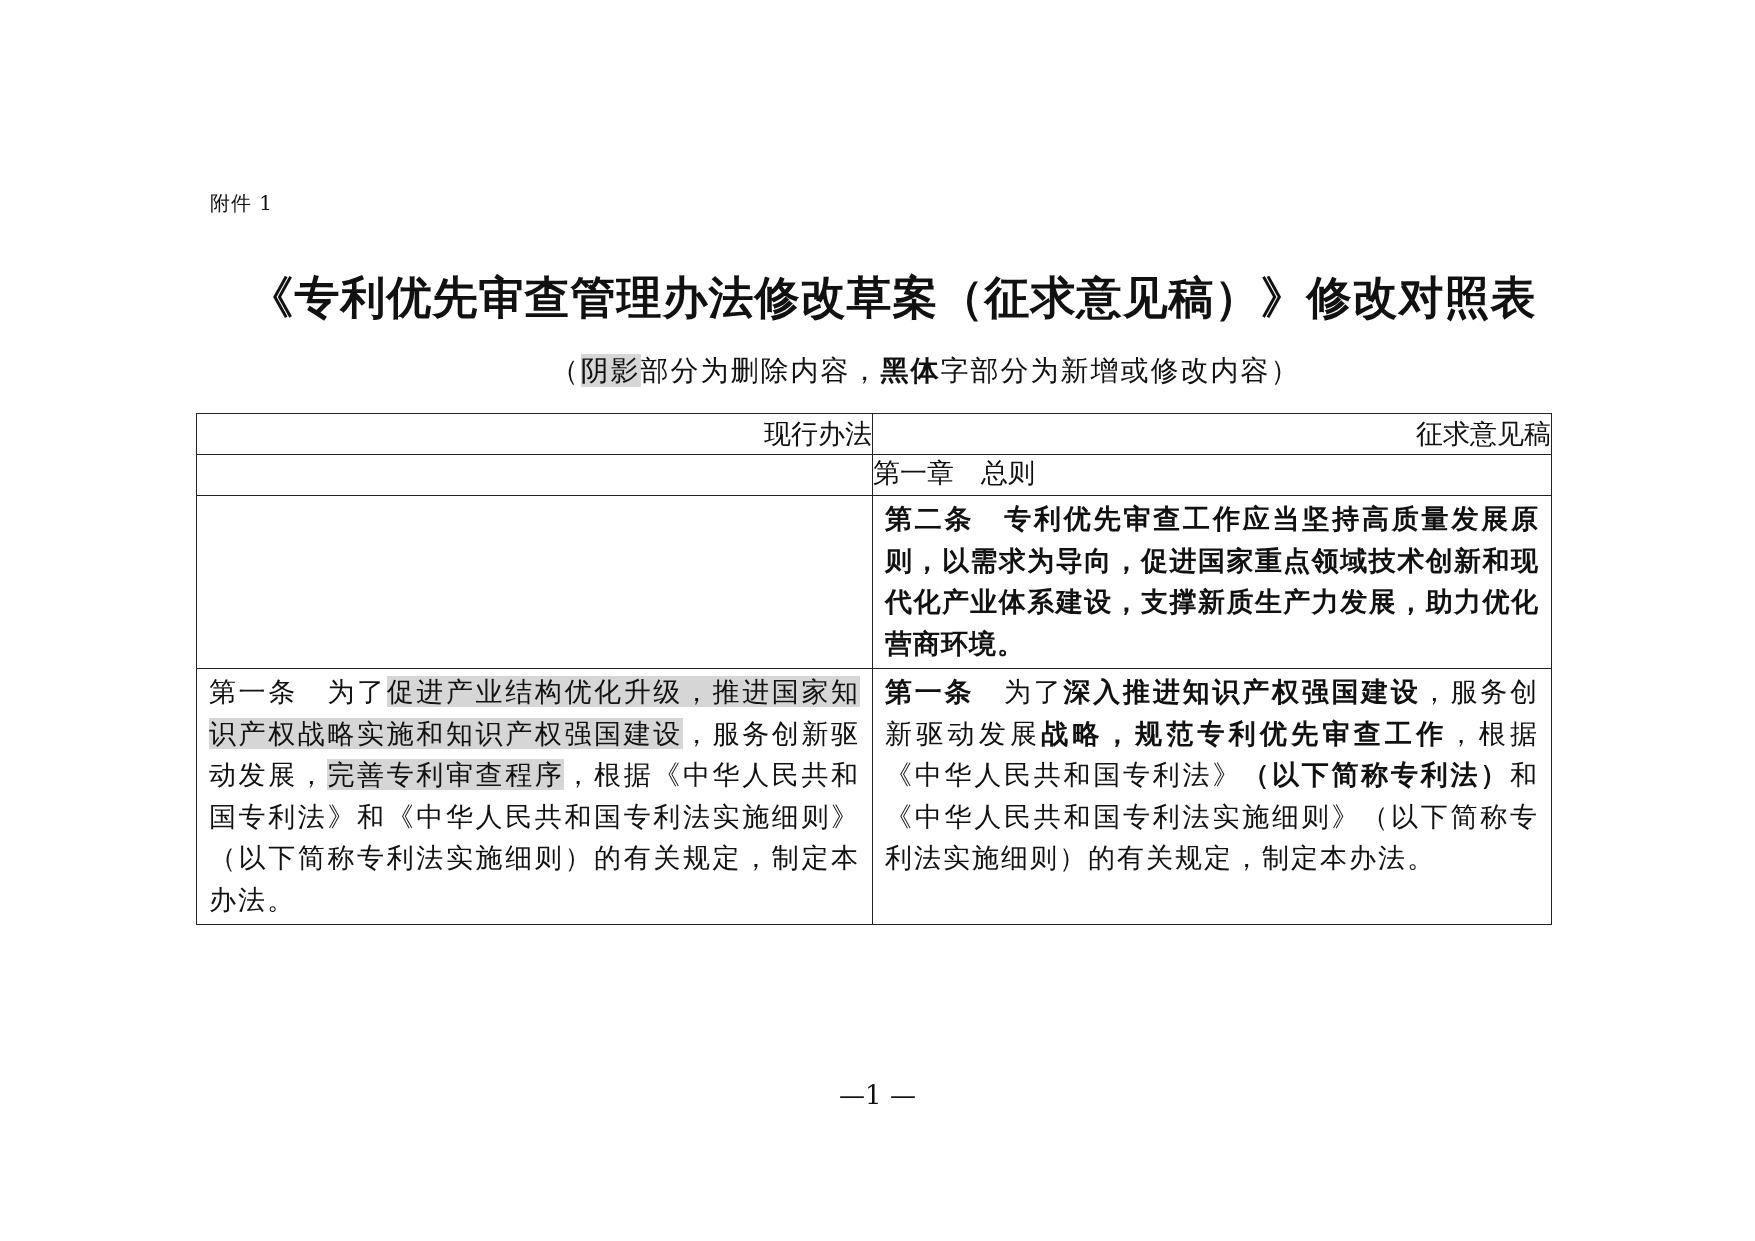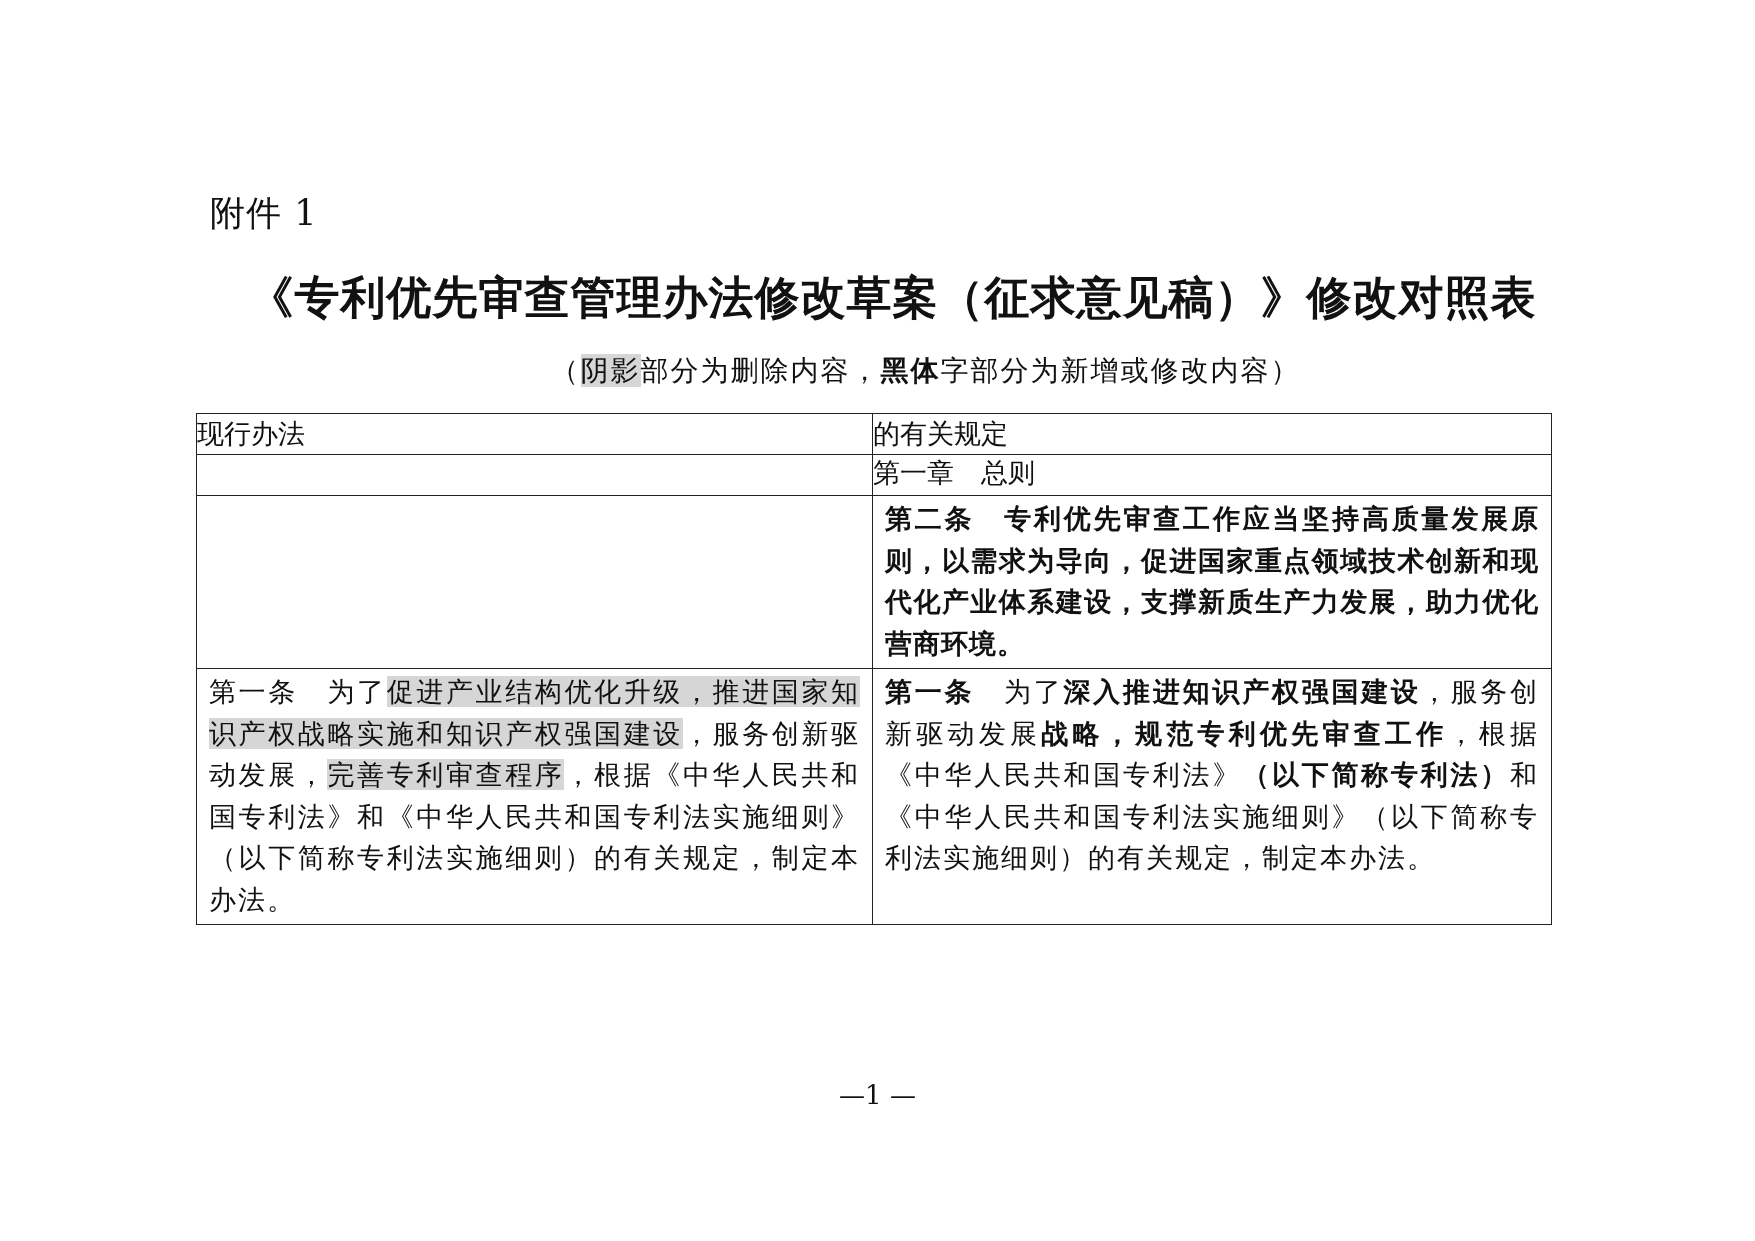--- a/index.html
+++ b/index.html
@@ -2,21 +2,21 @@
 <html><head>
   <meta charset="utf-8">
   <style>
     html, body { margin: 0; padding: 0; background: #ffffff; }
     body {
       width: 1755px; height: 1241px; position: relative; overflow: hidden;
       font-family: "DejaVu Serif", "Liberation Serif", serif; color: #111;
     }
     .attachment {
       position: absolute; left: 210px; top: 190px;
-      font-size: 35px; letter-spacing: 1px; text-align: right;
+      font-size: 20px; letter-spacing: 1px; text-align: right;
     }
     .title {
       position: absolute; left: 15px; width: 1755px; top: 268px;
       text-align: center; font-size: 45px; font-weight: bold;
       font-family: Liberation Serif, serif; letter-spacing: 1px;
     }
     .subtitle {
       position: absolute; left: 0; width: 1755px; top: 352px;
       text-align: center; font-size: 28px; letter-spacing: 2px; margin-left: 48px;
     }
@@ -24,21 +24,21 @@
     .boldsans { font-family: "DejaVu Sans", "Liberation Sans", sans-serif; font-weight: bold; }
     table.cmp {
       position: absolute; left: 196px; top: 413px; width: 1355px;
       border-collapse: collapse; table-layout: fixed;
     }
     table.cmp td, table.cmp th {
       border: 1.5px solid #222; vertical-align: top;
       font-size: 27px; line-height: 41.5px; padding: 2px 12px 4px 12px;
     }
     table.cmp th {
-      font-weight: normal; text-align: left;
+      font-weight: normal; text-align: right;
       font-family: "DejaVu Sans", "Liberation Sans", sans-serif;
       padding: 0; height: 40px; line-height: 40px;
     }
     .chapter {
       text-align: left;
       font-family: Liberation Mono, monospace;
       height: 40px; line-height: 40px !important; padding: 0 !important;
     }
     .art-text { text-align: justify; letter-spacing: 2px; }
     .sans-body {
@@ -59,21 +59,21 @@
 <div class="subtitle"><span>（</span><span class="shade">阴影</span><span>部分为删除内容，</span><span class="boldsans">黑体</span><span>字部分为新增或修改内容）</span></div>
 
 <table class="cmp">
   <colgroup>
       <col style="width:676px">
       <col style="width:679px">
     </colgroup>
   <thead>
     <tr>
       <th>现行办法</th>
-      <th>的有关规定</th>
+      <th>征求意见稿</th>
     </tr>
   </thead>
   <tbody>
     <tr>
       <td class="chapter"></td>
       <td class="chapter">第一章　总则</td>
     </tr>
     <tr>
       <td class="art-text"></td>
       <td class="art-text sans-body"><span class="boldsans">第二条　专利优先审查工作应当坚持高质量发展原则，以需求为导向，促进国家重点领域技术创新和现代化产业体系建设，支撑新质生产力发展，助力优化营商环境。</span></td>

